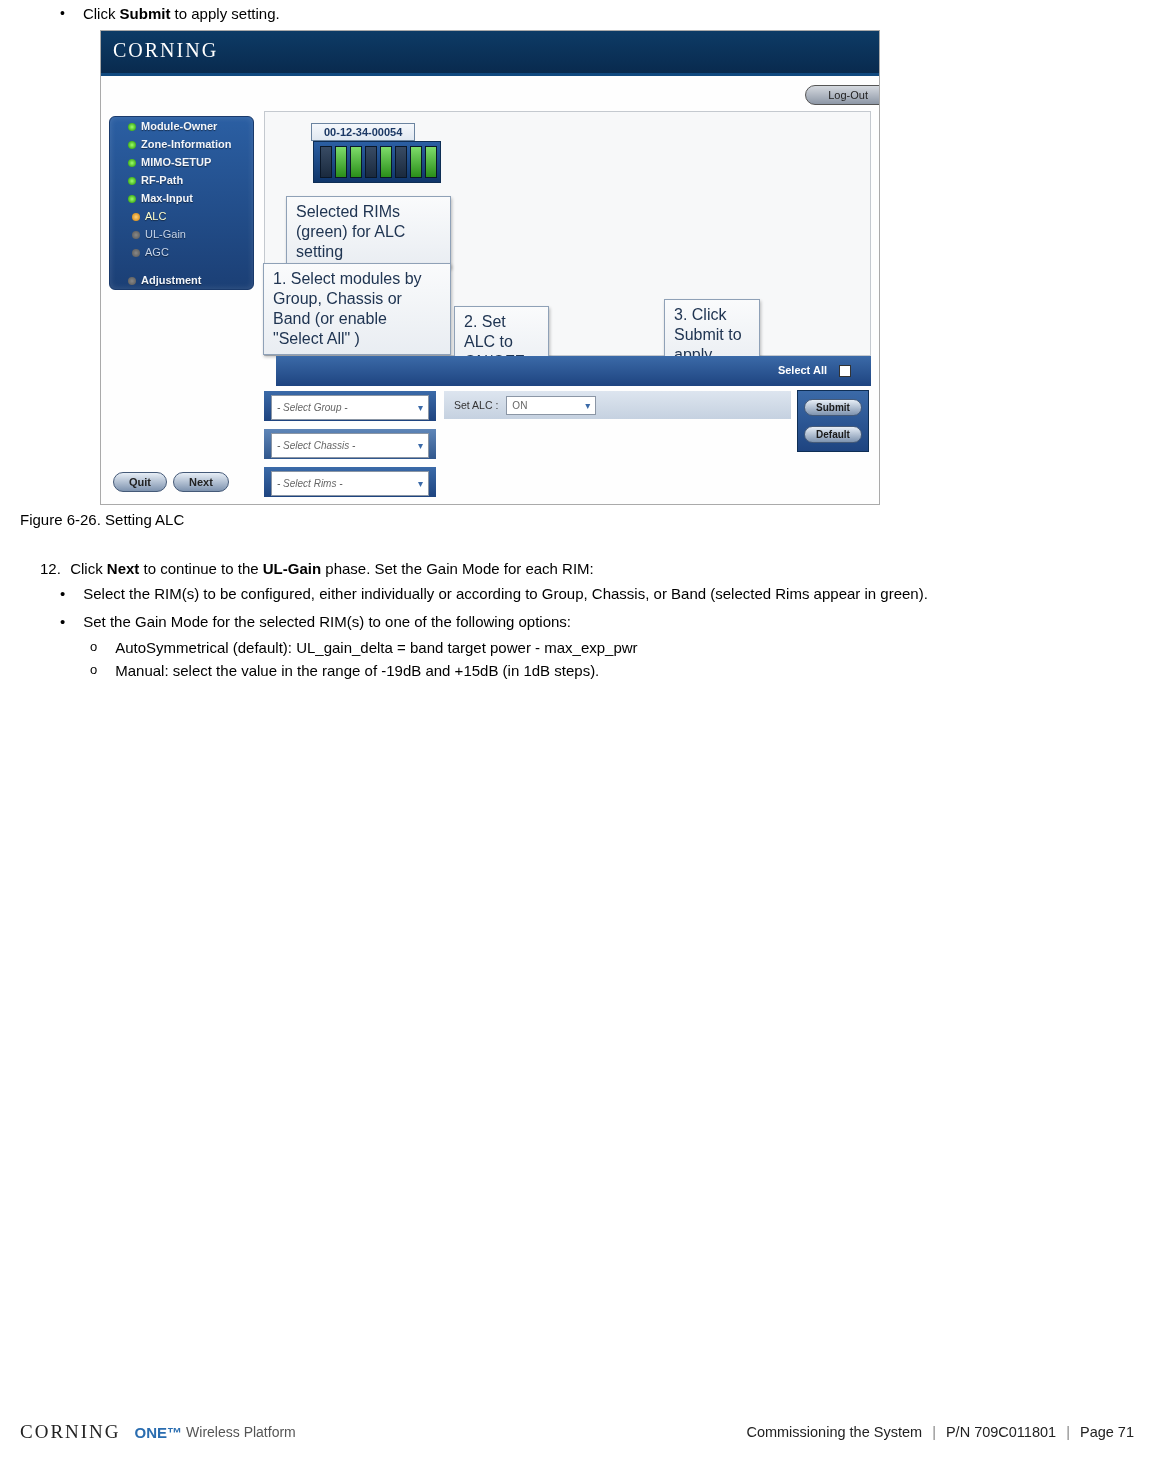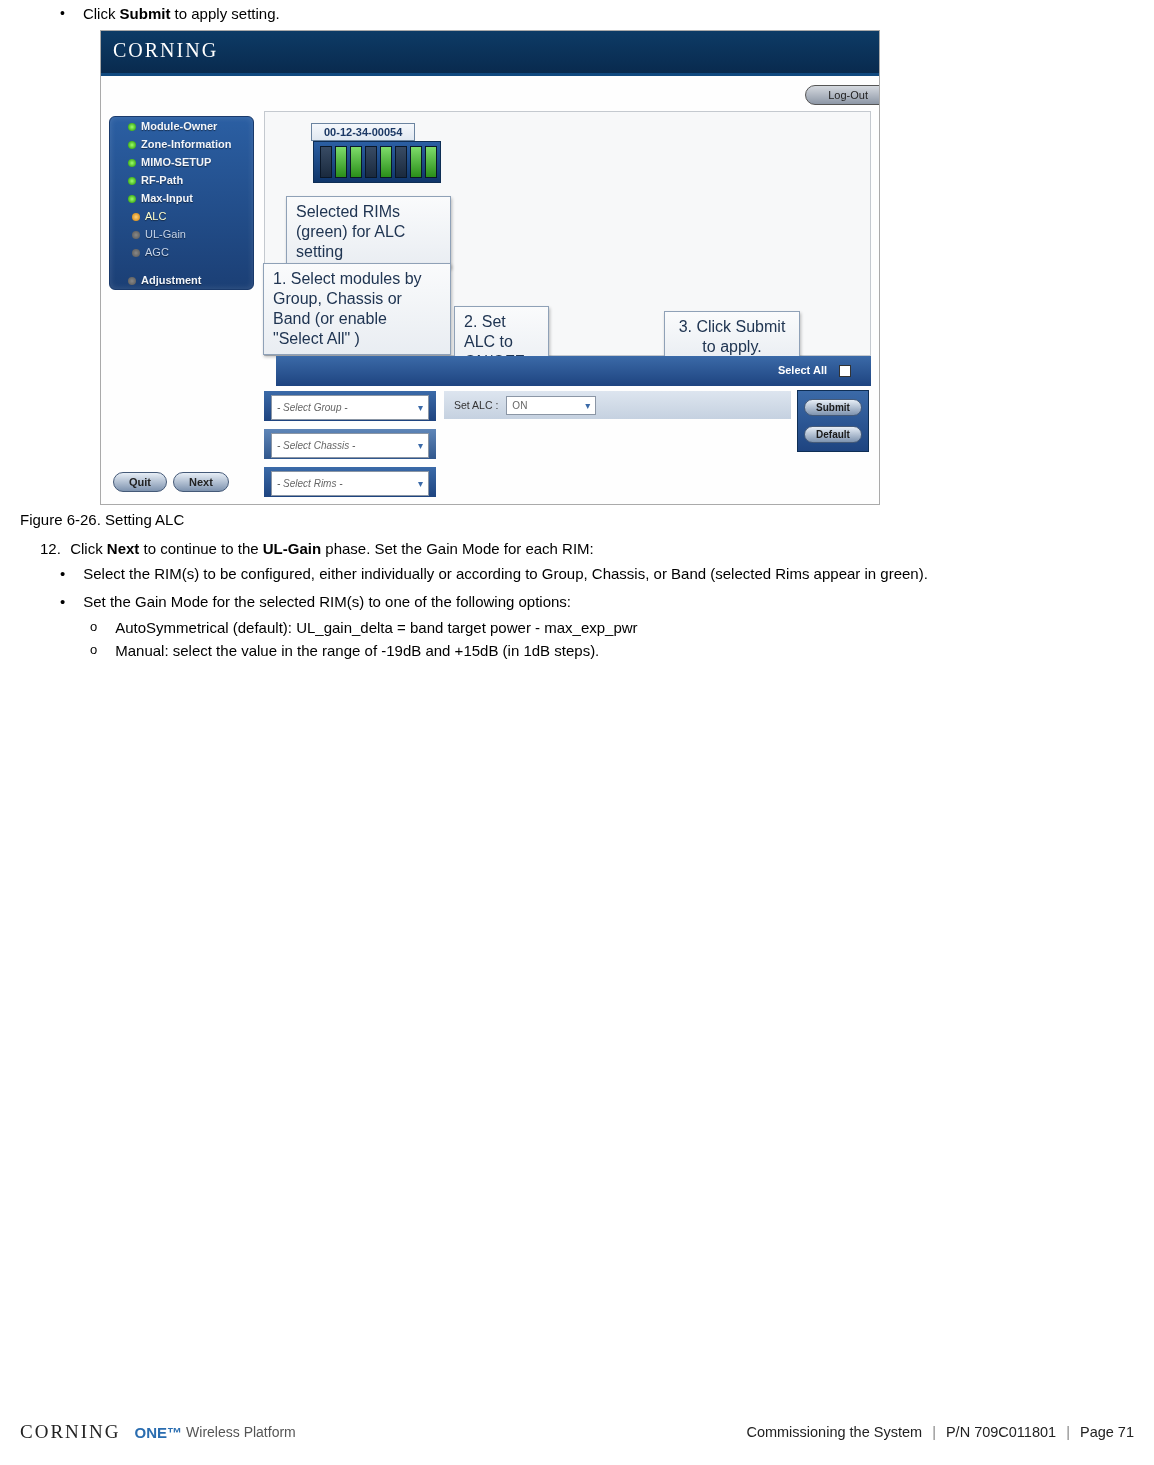--- a/index.html
+++ b/index.html
@@ -221,21 +221,21 @@
       background:linear-gradient(180deg,#dde5ef,#c5d1e0);
       font-size:10.5px;
       color:#333;
       display:flex;
       align-items:center;
       padding-left:10px;
       gap:8px;
     }
     .alc-set .dd { width:90px; height:19px; font-style:normal; }
     .caption { margin-top:6px; font-size:15px;}
-    .step12 { margin:12px 0 6px 20px; font-size:15px; }
+    .step12 { margin:32px 0 6px 20px; font-size:15px; }
     .step-num { display:inline-block; width:26px; }
     .bullet2 { display:flex; margin-left:40px; margin-bottom:6px; font-size:15px; line-height:1.45;}
     .bullet2 .dot{margin-right:18px;}
     .sub-o { display:flex; margin-left:70px; margin-bottom:6px; font-size:15px;}
     .sub-o .o{margin-right:18px; font-size:13px;}
     .footer {
       position:absolute;
       bottom:22px; left:20px; right:20px;
       display:flex;
       align-items:center;
@@ -297,21 +297,21 @@
     <div class="rim-slot"></div>
     <div class="rim-slot sel"></div>
     <div class="rim-slot"></div>
     <div class="rim-slot sel"></div>
     <div class="rim-slot sel"></div>
   </div>
 
   <div class="callout" style="left:185px; top:165px; width:165px;">Selected RIMs (green) for ALC setting</div>
   <div class="callout" style="left:162px; top:232px; width:188px;">1. Select modules by Group, Chassis or Band (or enable "Select All" )</div>
   <div class="callout" style="left:353px; top:275px; width:95px;">2. Set ALC to ON/OFF</div>
-  <div class="callout" style="left:563px; top:280px; width:136px;text-align:center;">3. Click Submit to apply.</div>
+  <div class="callout" style="left:563px; top:268px; width:96px;">3. Click Submit to apply.</div>
 
   <div class="blue-strip">
     <span>Select All</span>
     <div class="cb"></div>
   </div>
 
   <div class="action-panel">
     <div class="apbtn">Submit</div>
     <div class="apbtn">Default</div>
   </div>

